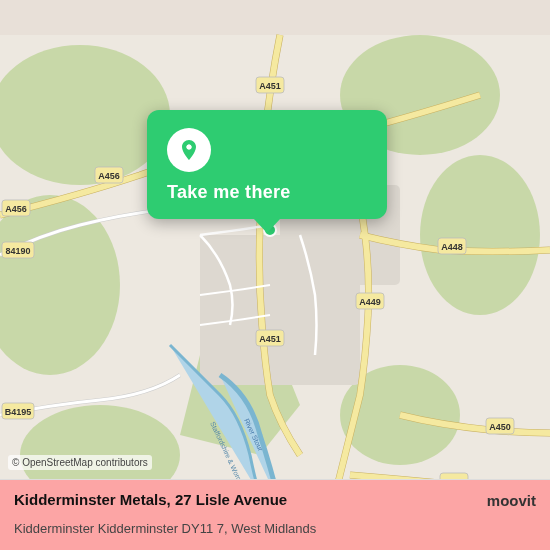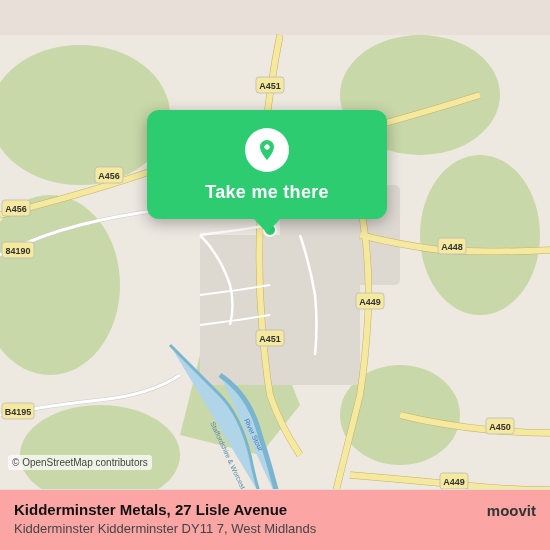--- a/index.html
+++ b/index.html
@@ -33,21 +33,21 @@
     #popup-card {
       position: absolute;
       top: 110px;
       left: 147px;
       width: 240px;
       background: #2ecc71;
       border-radius: 12px;
       padding: 18px 20px 16px 20px;
       display: flex;
       flex-direction: column;
-      align-items: center;
+      align-items: flex-start;
       box-shadow: 0 4px 15px rgba(0,0,0,0.3);
       z-index: 10;
     }
 
     #popup-card::after {
       content: '';
       position: absolute;
       bottom: -14px;
       left: 50%;
       transform: translateX(-50%);
@@ -107,21 +107,21 @@
       font-size: 15px;
       font-weight: 700;
       color: #111;
       line-height: 1.3;
     }
 
     #location-address {
       font-size: 13px;
       color: #444;
       line-height: 1.4;
-      margin-top: 0;
+      margin-top: 10px;
     }
 
     #moovit-logo {
       display: flex;
       align-items: flex-start;
       gap: 4px;
       margin-left: 10px;
       margin-top: 2px;
     }
 

